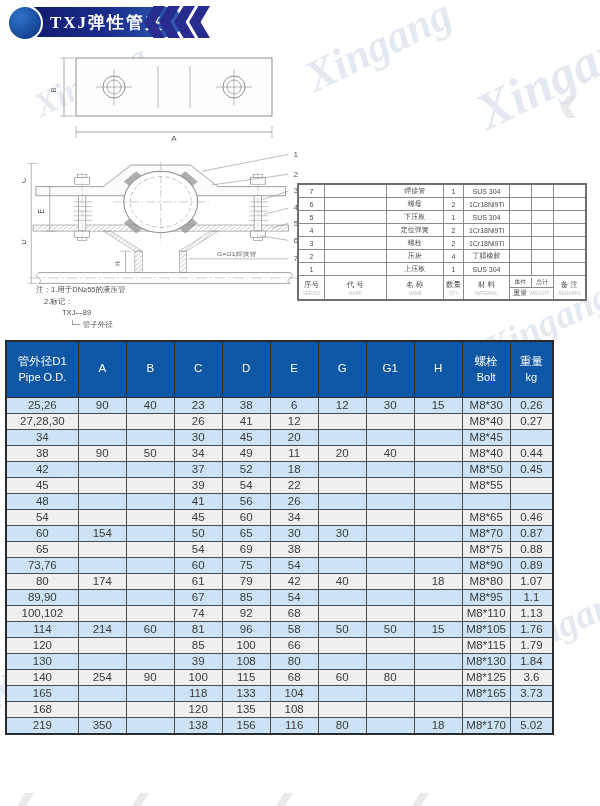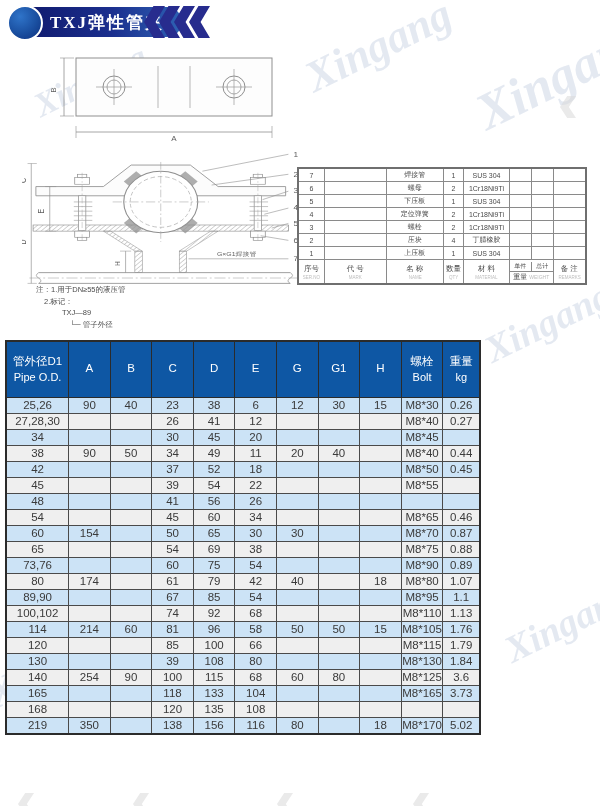--- a/index.html
+++ b/index.html
@@ -34,35 +34,35 @@
     text-indent:2em; letter-spacing:.5px; }
 
   
   .draw-region { position:relative; height:286px; margin-top:6px; }
   .tech-svg text { font-family:"Liberation Sans", sans-serif; fill:#5d5d5d; }
   .notes { position:absolute; left:36px; top:236px; font-size:7.5px; color:#4c4c4c; line-height:1.55; }
   .notes .mark-line { margin-left:26px; }
   .notes .mark-sub { margin-left:34px; }
 
   
-  .bom { position:absolute; left:298px; top:120px; width:288px; border-collapse:collapse;
+  .bom { position:absolute; left:298px; top:136px; width:288px; border-collapse:collapse;
     table-layout:fixed; background:#fff; }
   .bom td { border:1px solid #8a8a8a; font-size:7px; color:#4a4a4a; text-align:center;
     height:13px; overflow:hidden; white-space:nowrap; padding:0 1px; }
   .bom tr.bom-footer td { height:24px; font-size:7.5px; }
   .bom .wcell { padding:0; }
   .bom .wtop { display:flex; border-bottom:1px solid #8a8a8a; }
   .bom .wtop span { flex:1; font-size:6px; }
   .bom .wtop span:first-child { border-right:1px solid #8a8a8a; }
   .bom .wbot { font-size:7px; }
   .bom .en { display:block; font-size:5px; color:#bdbdbd; transform:scale(.9); }
   .bom-outer { outline:2px solid #6f6f6f; outline-offset:-1px; }
 
   
-  .spec { width:476px; margin:6px 5px 0 5px; border-collapse:collapse; table-layout:fixed;
+  .spec { width:549px; margin:6px 5px 0 5px; border-collapse:collapse; table-layout:fixed;
     border:2px solid #2b2b2b; }
   .spec th { background:#0e57a4; color:#ffffff; font-weight:normal; font-size:11.5px;
     border:1px solid #2b2b2b; height:56px; line-height:1.35; vertical-align:middle; }
   .spec th .l2 { font-size:11px; }
   .spec td { border:1px solid #4a4a4a; font-size:11.5px; color:#3a3a3a; text-align:center;
     height:16px; padding:0; line-height:15px; white-space:nowrap; }
   .spec tr.odd td  { background:#cce3f6; }
   .spec tr.even td { background:#efefef; }
 </style>
 </head>

